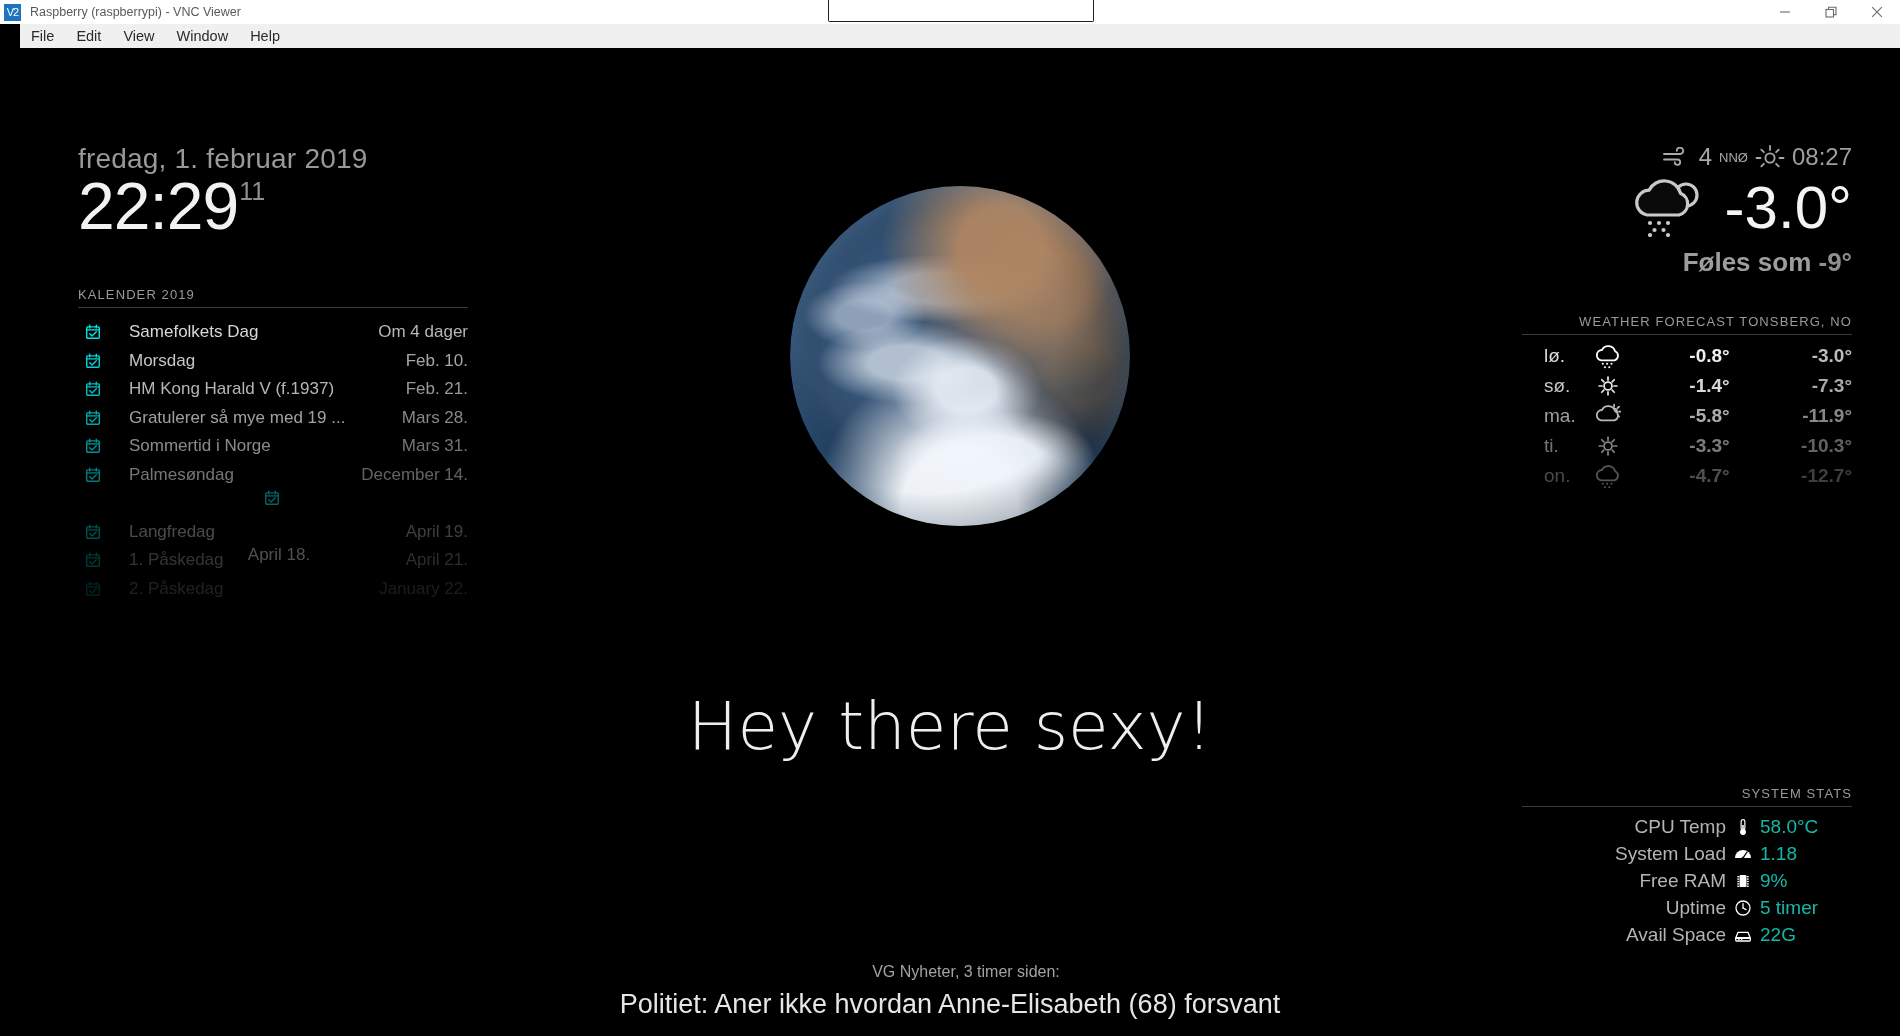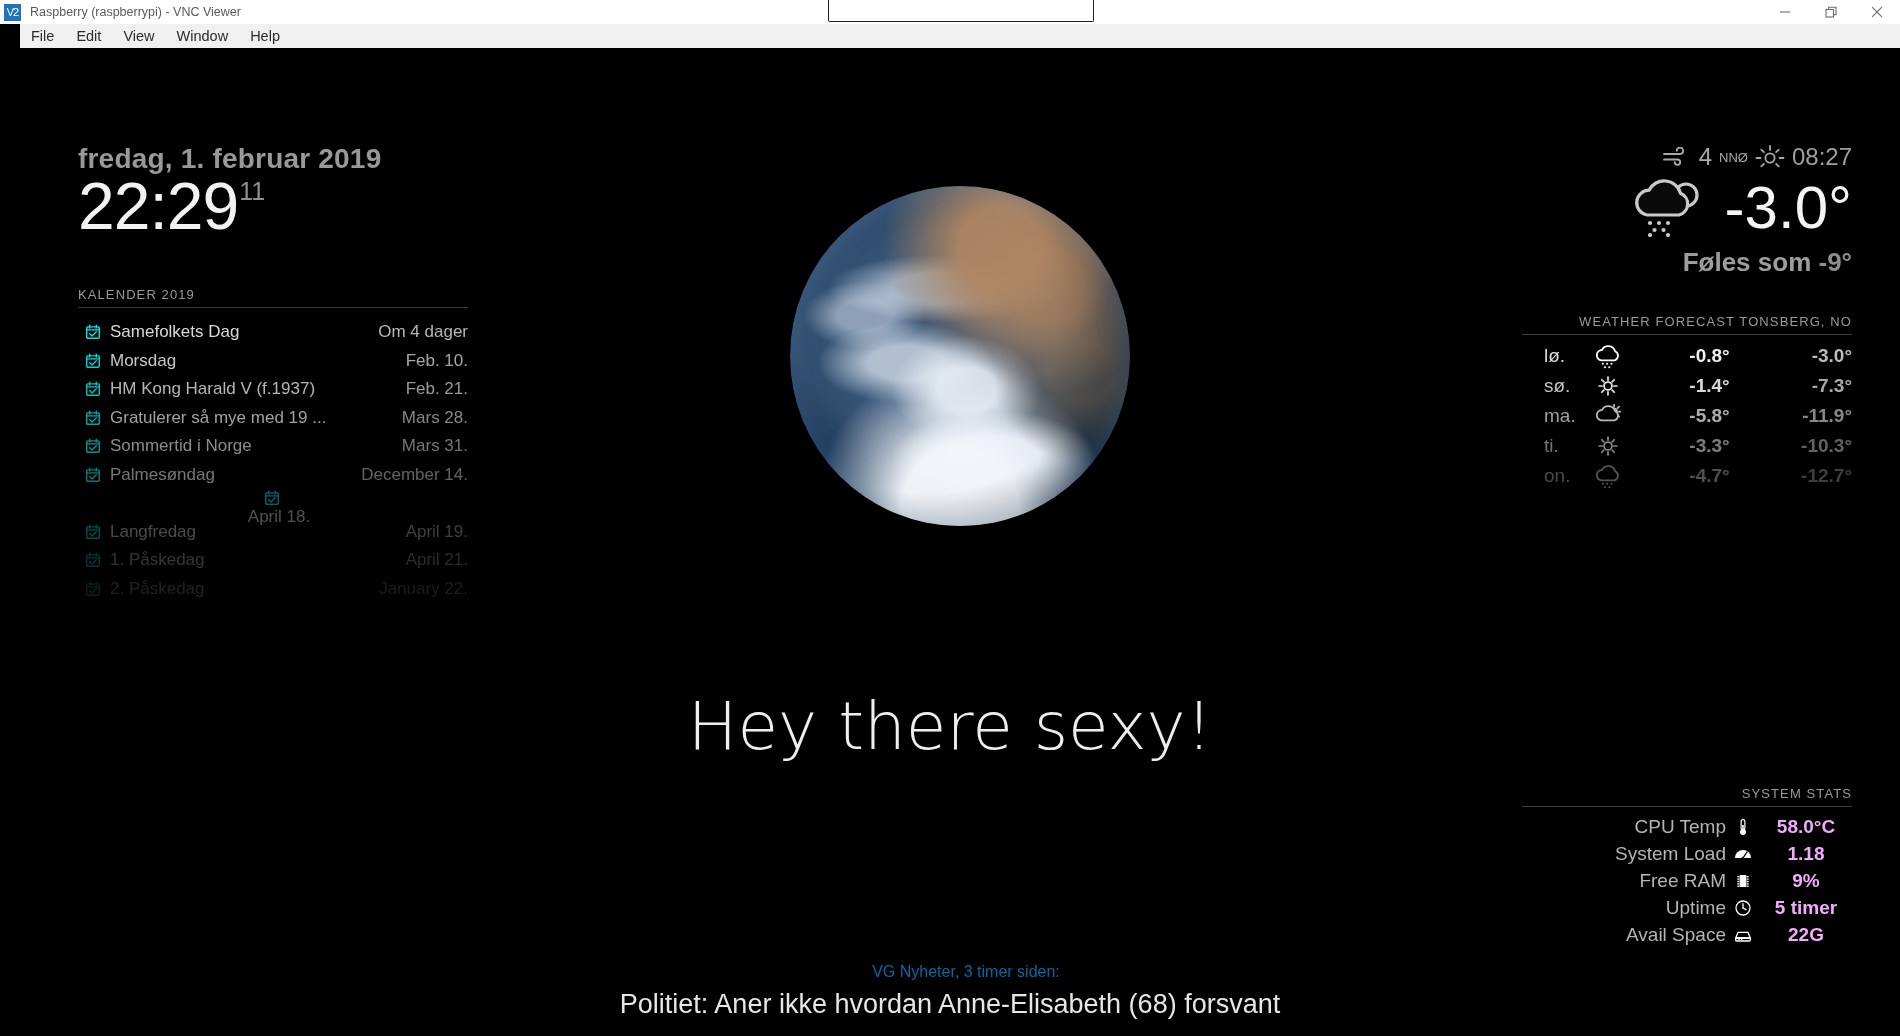--- a/index.html
+++ b/index.html
@@ -118,21 +118,21 @@
   .left-col {
     position: absolute;
     left: 78px;
     top: 95px;
     width: 390px;
   }
 
   .date-line {
     font-size: 28px;
     color: #999999;
-    font-weight: 700;
+    font-weight: 400;
     letter-spacing: .2px;
     white-space: nowrap;
   }
 
   .clock-row {
     display: flex;
     align-items: flex-start;
     margin-top: -2px;
   }
   .clock-main {
@@ -163,20 +163,21 @@
     width: 100%;
   }
 
   .cal-list { margin-top: 10px; }
 
   .cal-row {
     display: flex;
     align-items: center;
     height: 28.5px;
     font-size: 17px;
+    gap: 19px;
   }
   .cal-icon {
     width: 32px;
     flex: none;
     display: flex;
     align-items: center;
     justify-content: flex-start;
     padding-left: 6px;
   }
   .cal-icon svg { display: block; }
@@ -248,21 +249,21 @@
 
   .news {
     position: absolute;
     left: 0;
     right: 0;
     top: 915px;
     text-align: center;
   }
   .news-src {
     font-size: 16px;
-    color: #0369a1;
+    color: #a3a3a3;
     margin-bottom: 8px;
     padding-left: 32px;
   }
   .news-head {
     font-size: 27px;
     color: #e6e6e6;
     font-weight: 400;
   }
 
   
@@ -337,21 +338,21 @@
   .ss-table {
     width: 100%;
     border-collapse: collapse;
     margin-top: 6px;
     font-size: 19px;
   }
   .ss-table td { padding: 2.5px 0; white-space: nowrap; }
   .ss-label { text-align: right; color: #b4b4b4; }
   .ss-ico { width: 34px; text-align: center; color: #a8a8a8; }
   .ss-ico svg { display: inline-block; vertical-align: middle; }
-  .ss-val { text-align: center; width: 92px; color: #f0abfc; font-weight: bold; }
+  .ss-val { text-align: left; width: 92px; color: #14b8a6; }
 </style>
 </head>
 <body>
 
 <div class="vnc-window">
 
   <div class="vnc-titlebar">
     <div class="vnc-logo">V2</div>
     <div class="vnc-title">Raspberry (raspberrypi) - VNC Viewer</div>
 

